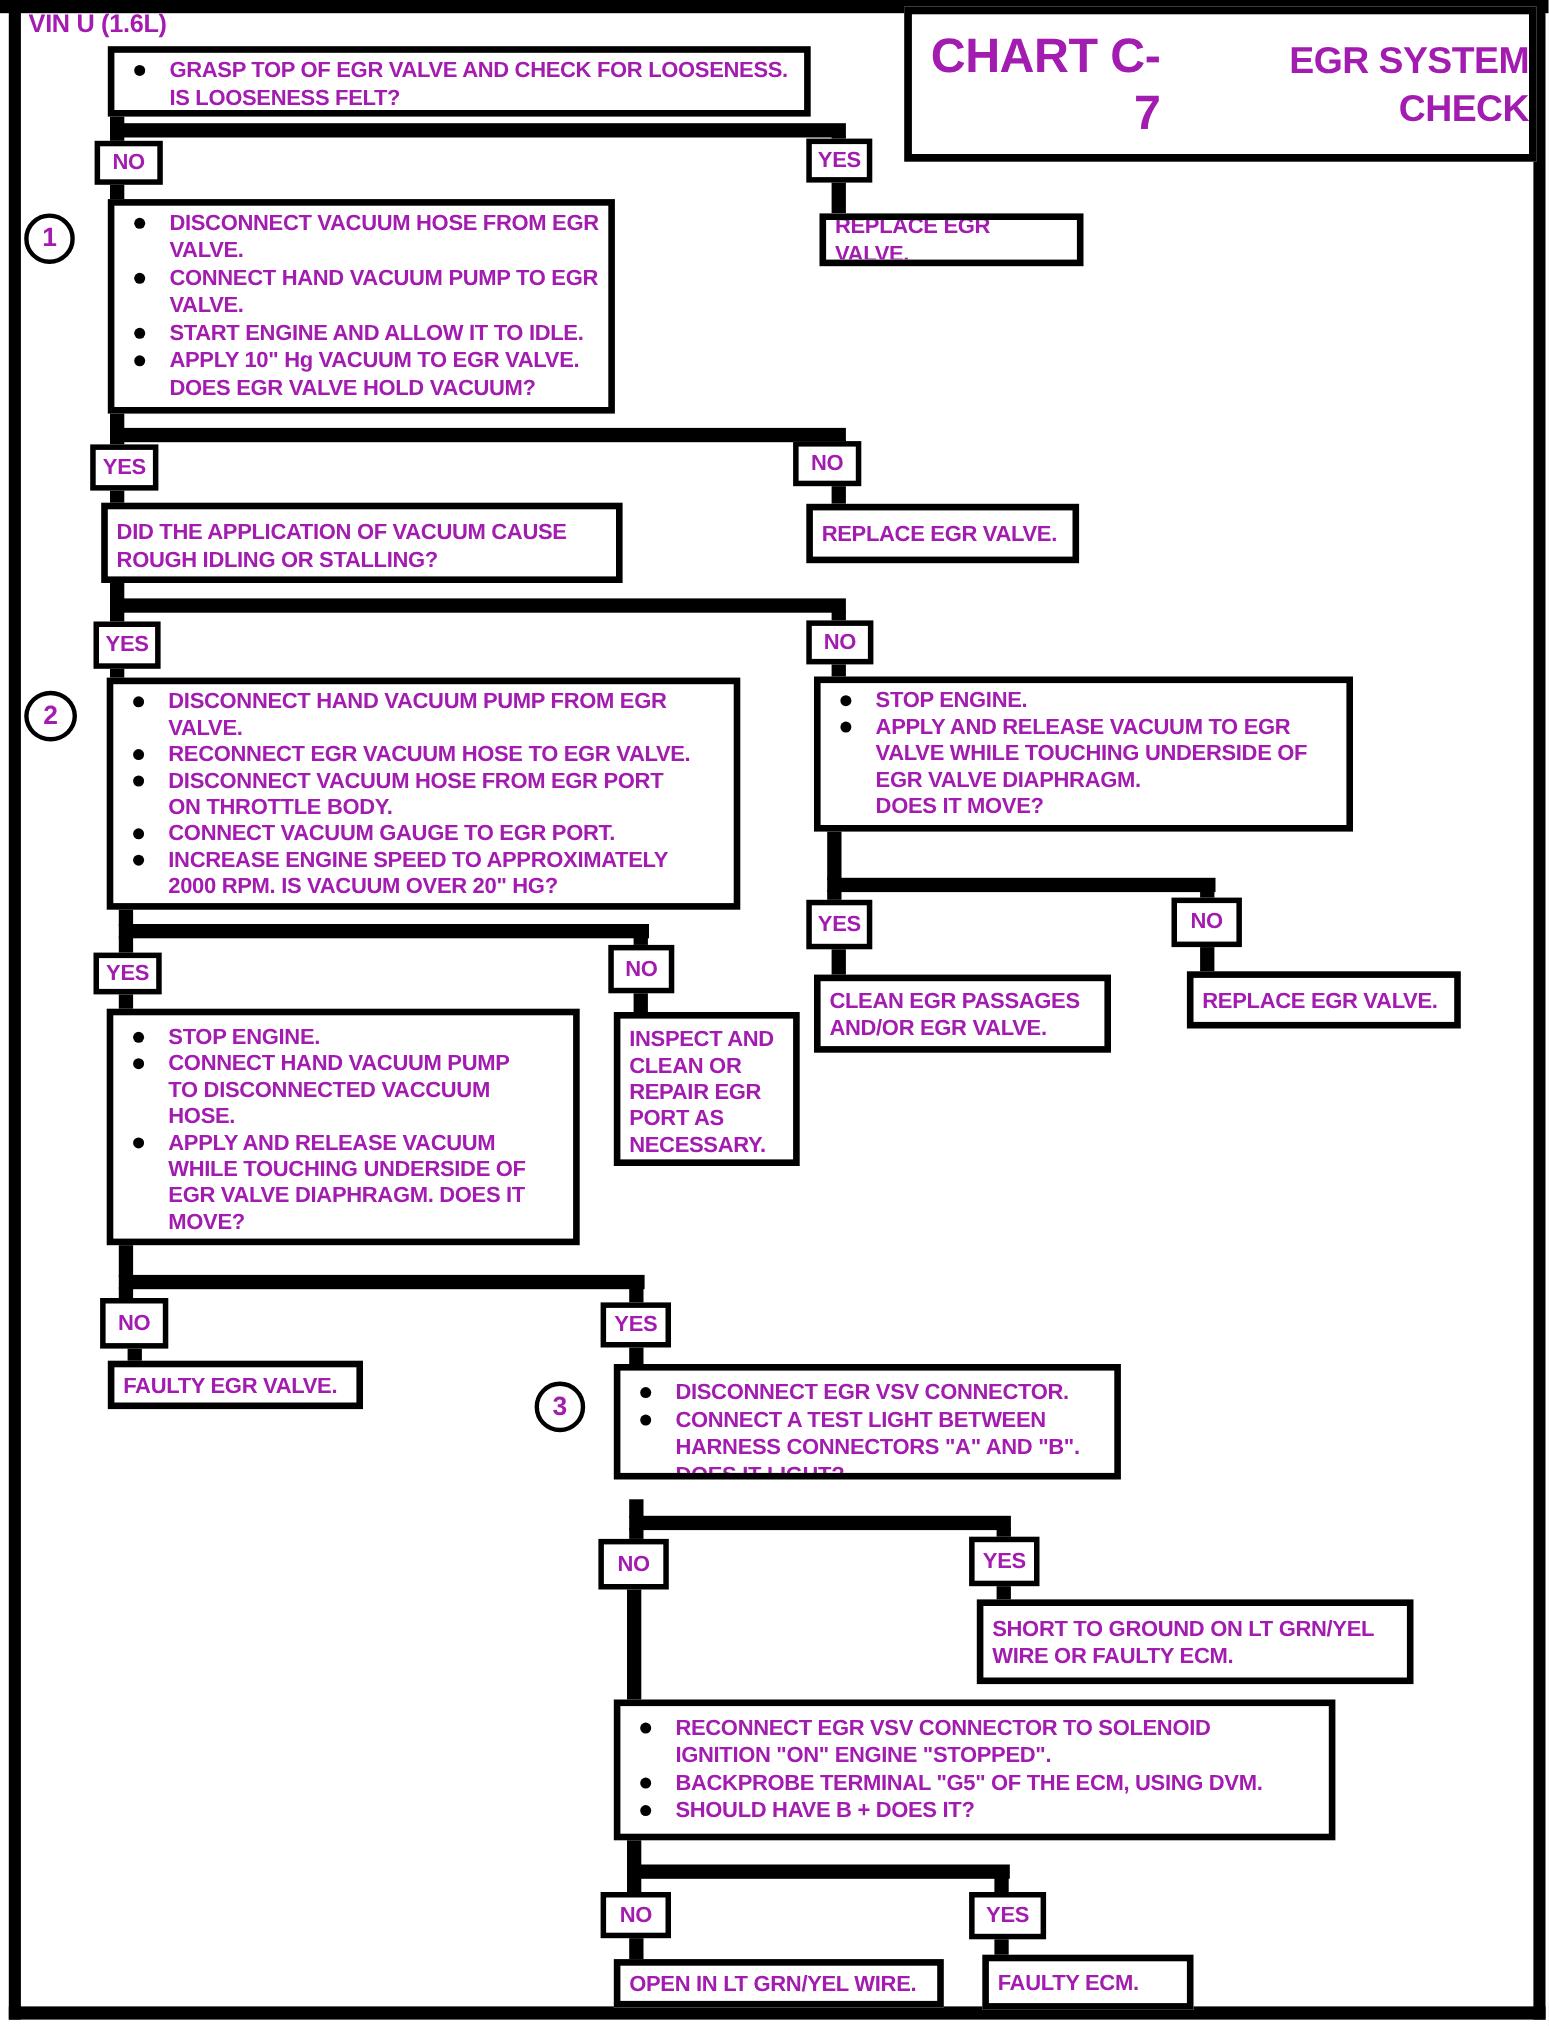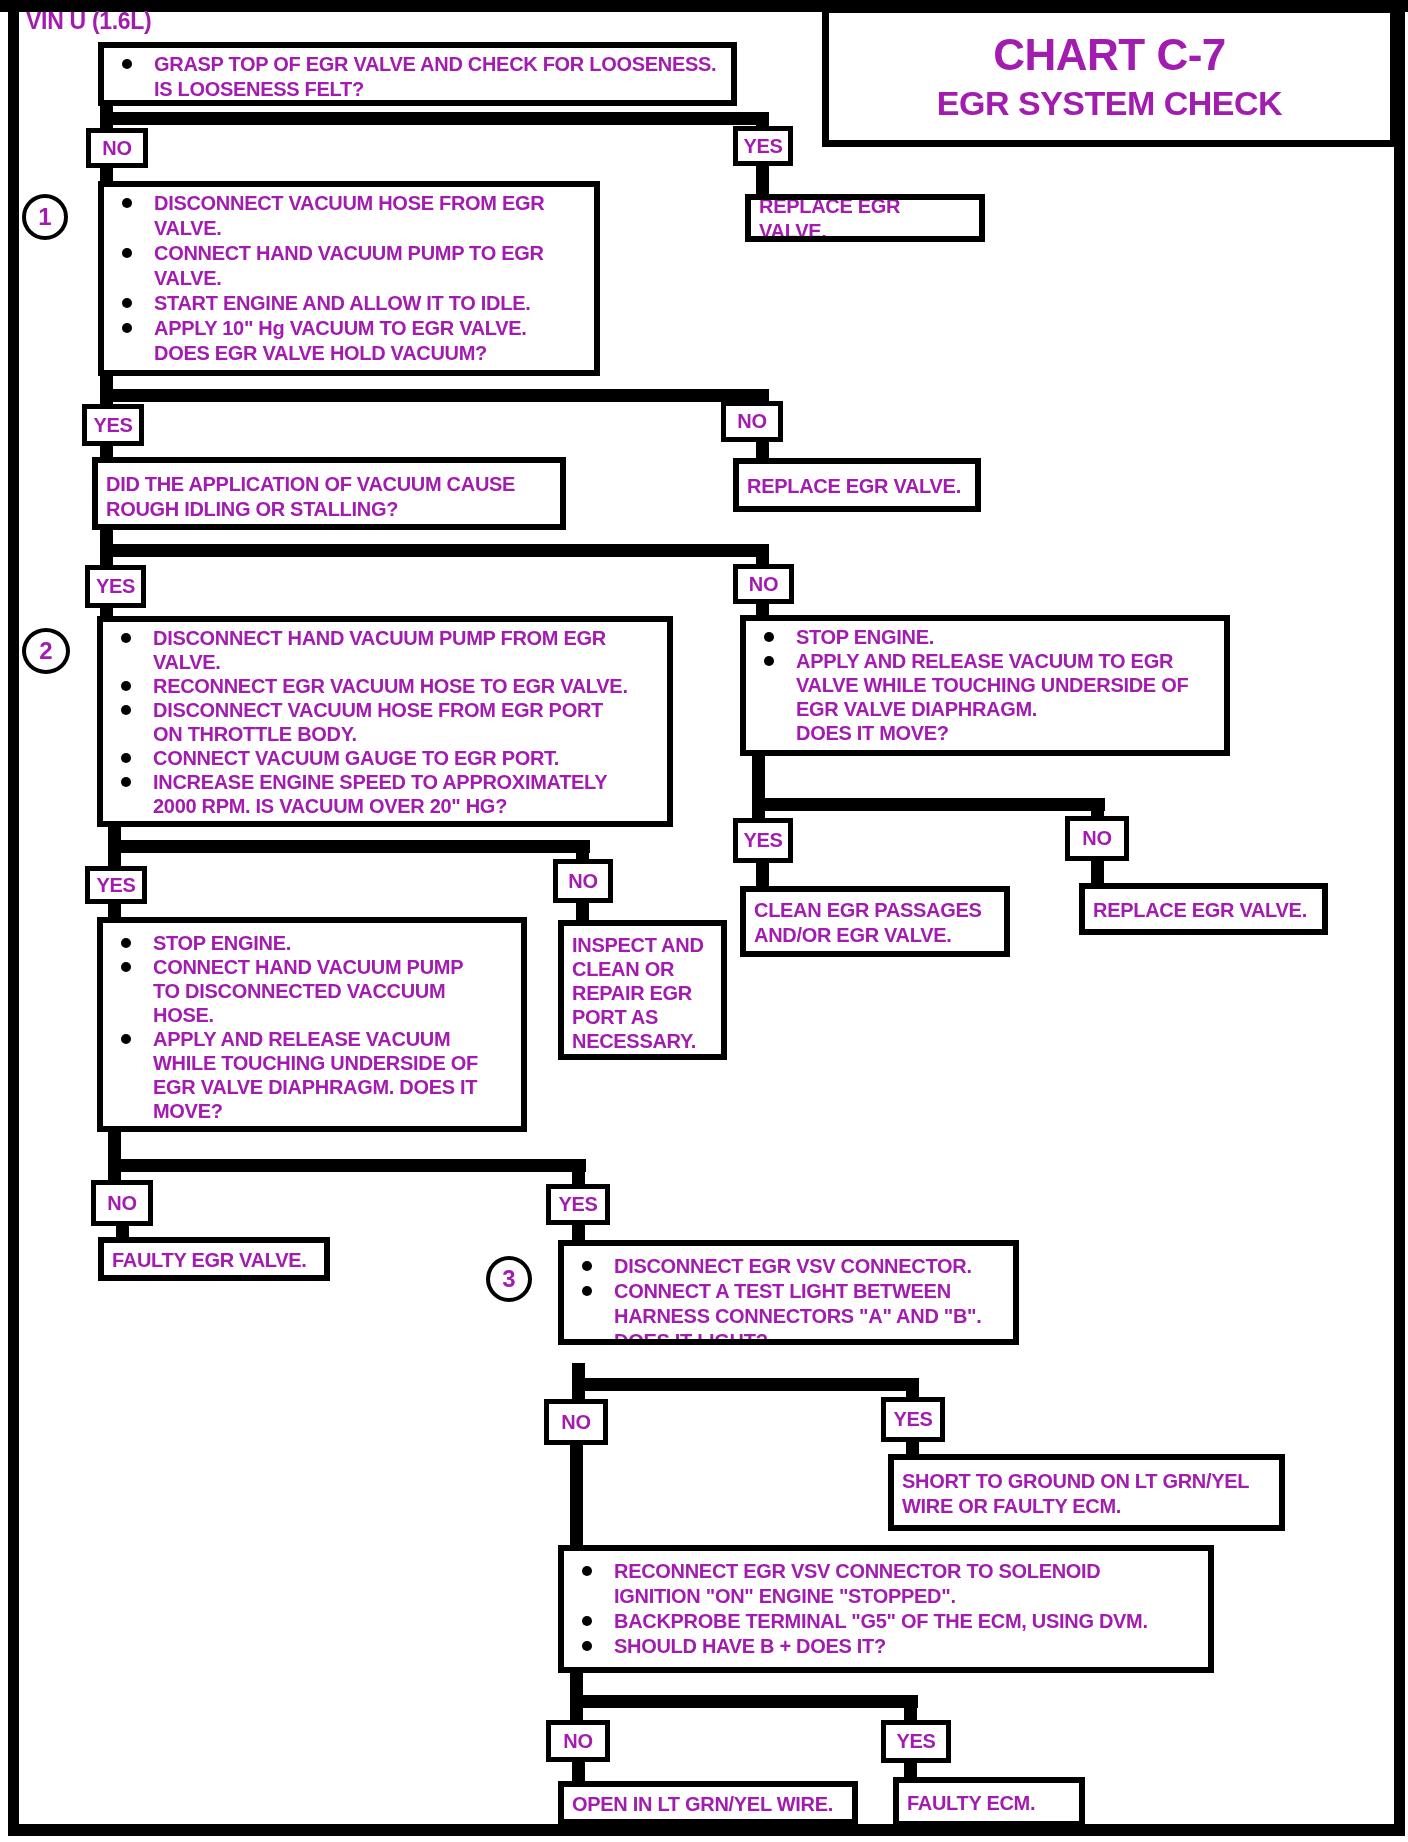--- a/index.html
+++ b/index.html
@@ -6,21 +6,21 @@
   .page{
     position:relative;width:1408px;height:1842px;background:#fff;
     font-family:"Liberation Sans", sans-serif;font-weight:bold;color:#a21caf;
     overflow:hidden;margin:0 auto;
   }
   .pborder{position:absolute;background:#000;}
   .vin{position:absolute;left:26px;top:8px;font-size:23px;letter-spacing:-0.3px;}
   .titlebox{
     position:absolute;left:822px;top:6px;width:575px;height:141px;
     border:7px solid #000;box-sizing:border-box;background:#fff;
-    display:flex;flex-direction:column;align-items:center;justify-content:center;
+    display:flex;flex-direction:row;align-items:center;justify-content:center;
     text-align:right;
   }
   .titlebox .t1{font-size:44px;letter-spacing:-0.5px;line-height:52px;}
   .titlebox .t2{font-size:34px;letter-spacing:-0.5px;line-height:44px;}
   .node{
     position:absolute;border:6px solid #000;box-sizing:border-box;background:#fff;
     font-size:20px;line-height:25px;letter-spacing:-0.3px;
     padding:4px 8px 2px 8px;overflow:hidden;margin-left:12px;
   }
   .node.tight{line-height:24px;}
@@ -123,21 +123,21 @@
   <div class="lbl" style="left:86px;top:128px;width:62px;height:40px">NO</div>
   <div class="lbl" style="left:733px;top:126px;width:60px;height:40px">YES</div>
 
   <div class="node center" style="left:733px;top:194px;width:240px;height:48px">
       <div class="item">
         <div class="lines">
           <div>REPLACE EGR VALVE.</div>
         </div>
       </div>
     </div>
-  <div class="node" style="left:86px;top:181px;width:502px;height:195px">
+  <div class="node" style="left:86px;top:181px;width:461px;height:195px">
       <div class="item">
         <span class="dot"></span>
         <div class="lines">
           <div>DISCONNECT VACUUM HOSE FROM EGR</div>
           <div>VALVE.</div>
         </div>
       </div>
       <div class="item">
         <span class="dot"></span>
         <div class="lines">

